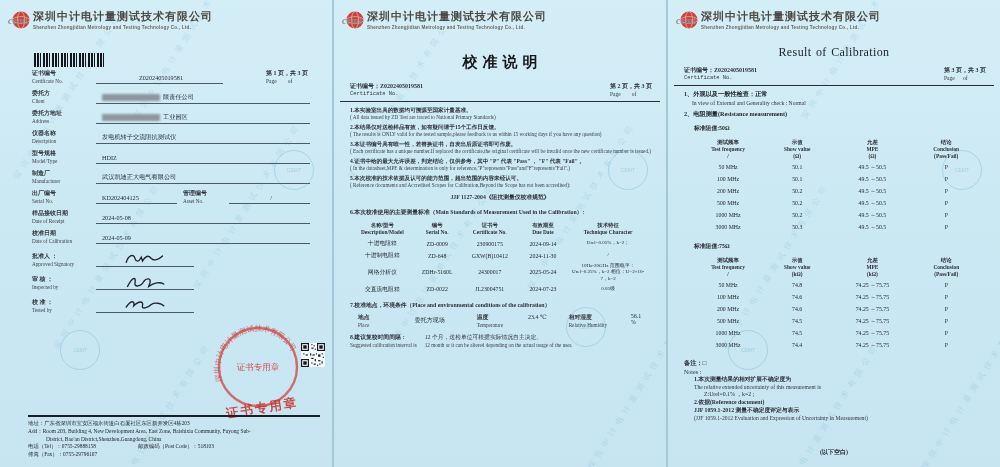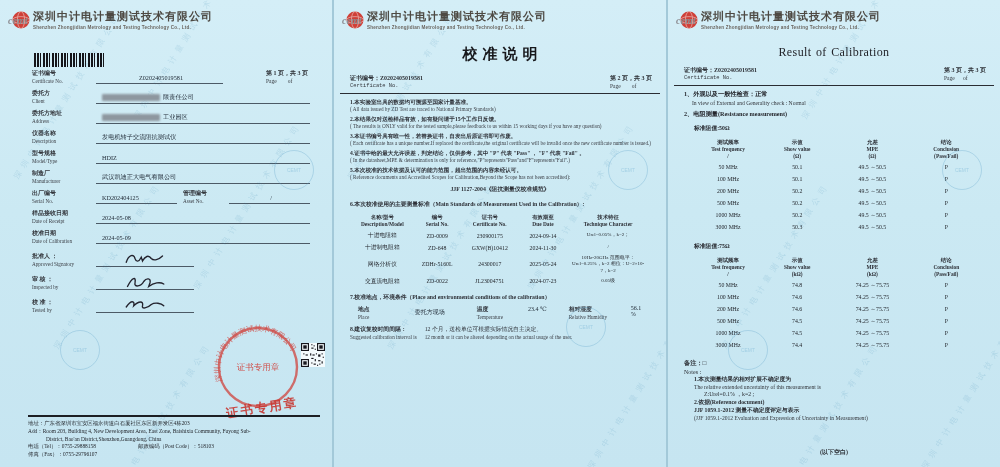--- a/index.html
+++ b/index.html
@@ -347,21 +347,21 @@
         <ellipse cx="13" cy="11" rx="8.5" ry="3.4" fill="none" stroke="#e9b9b4" stroke-width="0.7"></ellipse>
         <ellipse cx="13" cy="11" rx="3.6" ry="8.5" fill="none" stroke="#e9b9b4" stroke-width="0.7"></ellipse>
         <text x="0" y="14.5" font-family="Liberation Serif,serif" font-style="italic" font-weight="bold" font-size="10" fill="#8e8e93">cemt</text>
       </svg>
       <div class="co-text">
         <div class="co-cn">深圳中计电计量测试技术有限公司</div>
         <div class="co-en">Shenzhen Zhongjidian Metrology and Testing Technology Co., Ltd.</div>
       </div>
     </div>
 
-    <div class="title" style="margin-top:14px;">
+    <div class="title" style="margin-top:22px;">
       <div class="t-cn small">校准说明</div>
     </div>
 
     <div class="certline">
       <div class="l">
         <div class="cn">证书编号：Z0202405019581</div>
         <div class="en">Certificate No.</div>
       </div>
       <div class="pageinfo" style="position:static;">
         <div class="cn">第 2 页，共 3 页</div>

